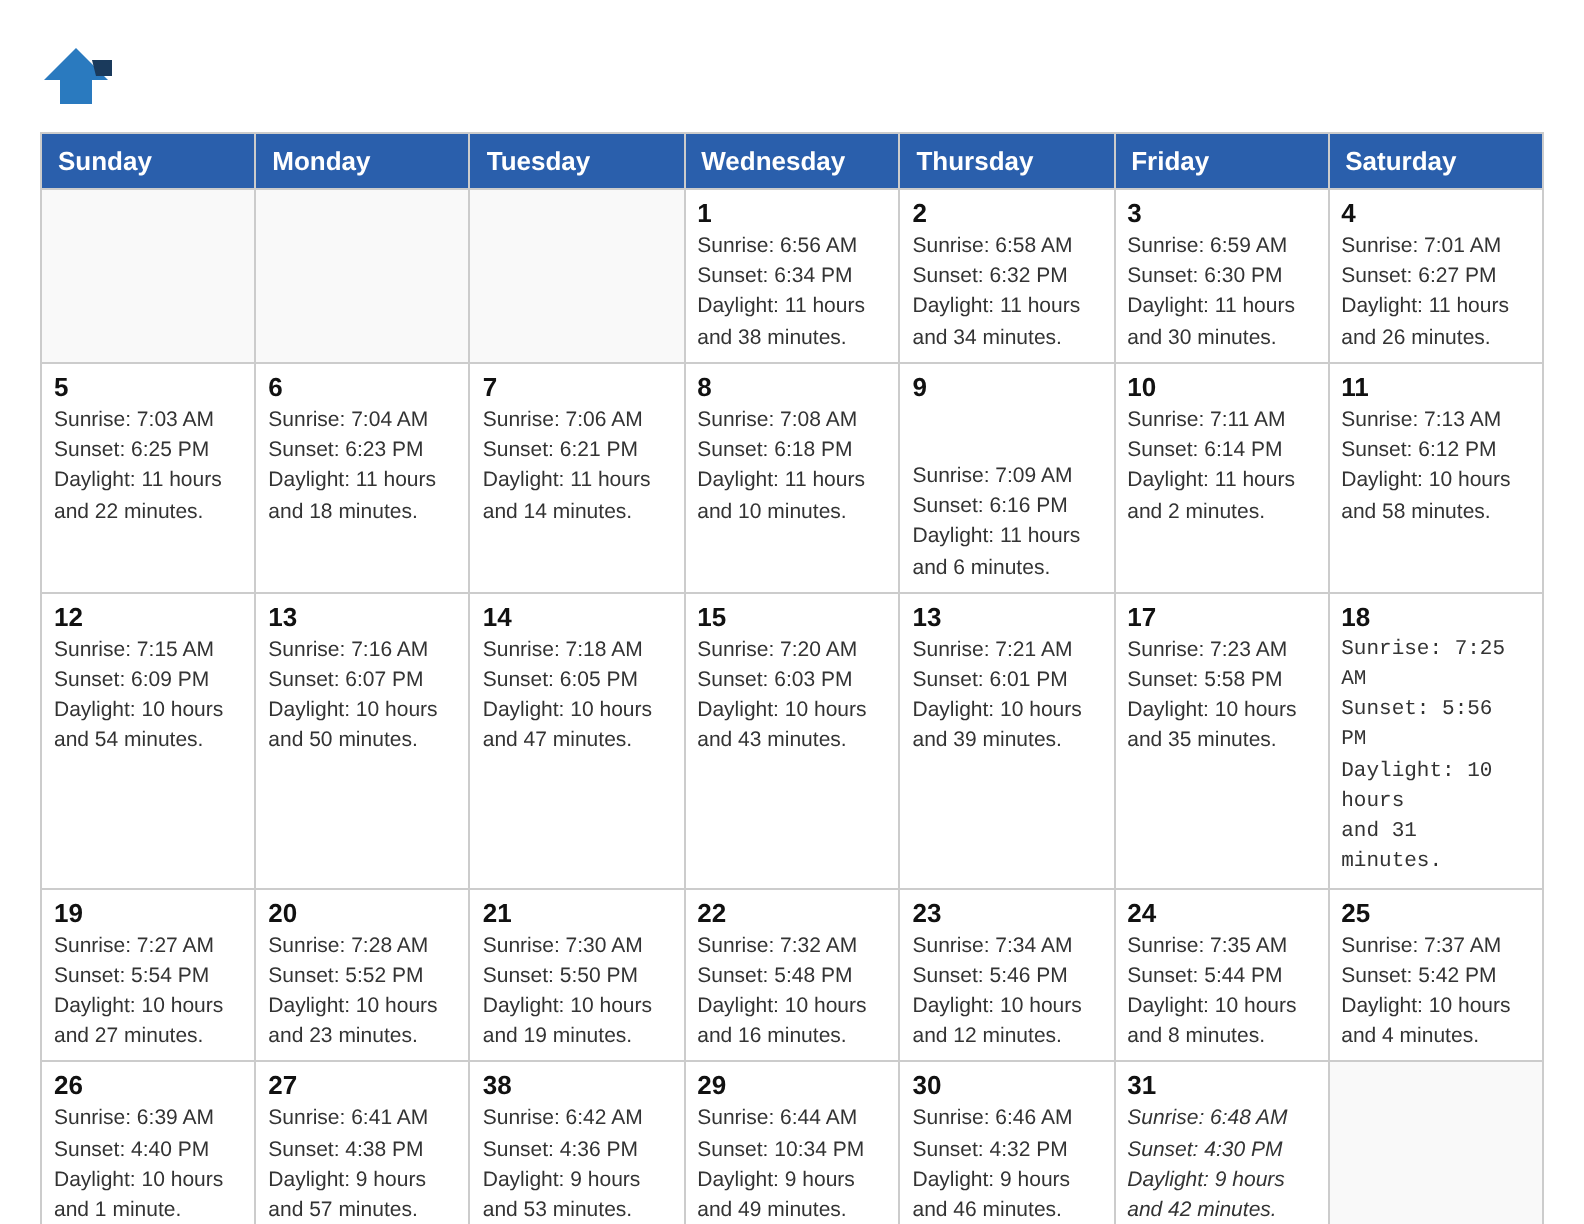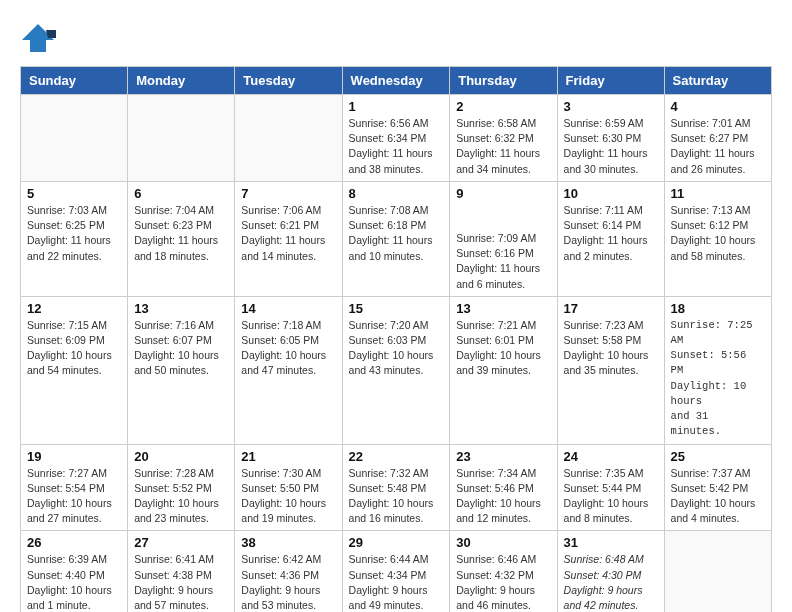--- a/index.html
+++ b/index.html
@@ -315,21 +315,21 @@
         <td>
           <div class="day-number">38</div>
           <div class="day-info" style="white-space: pre-line;">Sunrise: 6:42 AM
 Sunset: 4:36 PM
 Daylight: 9 hours
 and 53 minutes.</div>
         </td>
         <td>
           <div class="day-number">29</div>
           <div class="day-info" style="white-space: pre-line;">Sunrise: 6:44 AM
-Sunset: 4:34 PM
+Sunset: 10:34 PM
 Daylight: 9 hours
 and 49 minutes.</div>
         </td>
         <td>
           <div class="day-number">30</div>
           <div class="day-info" style="white-space: pre-line;">Sunrise: 6:46 AM
 Sunset: 4:32 PM
 Daylight: 9 hours
 and 46 minutes.</div>
         </td>

